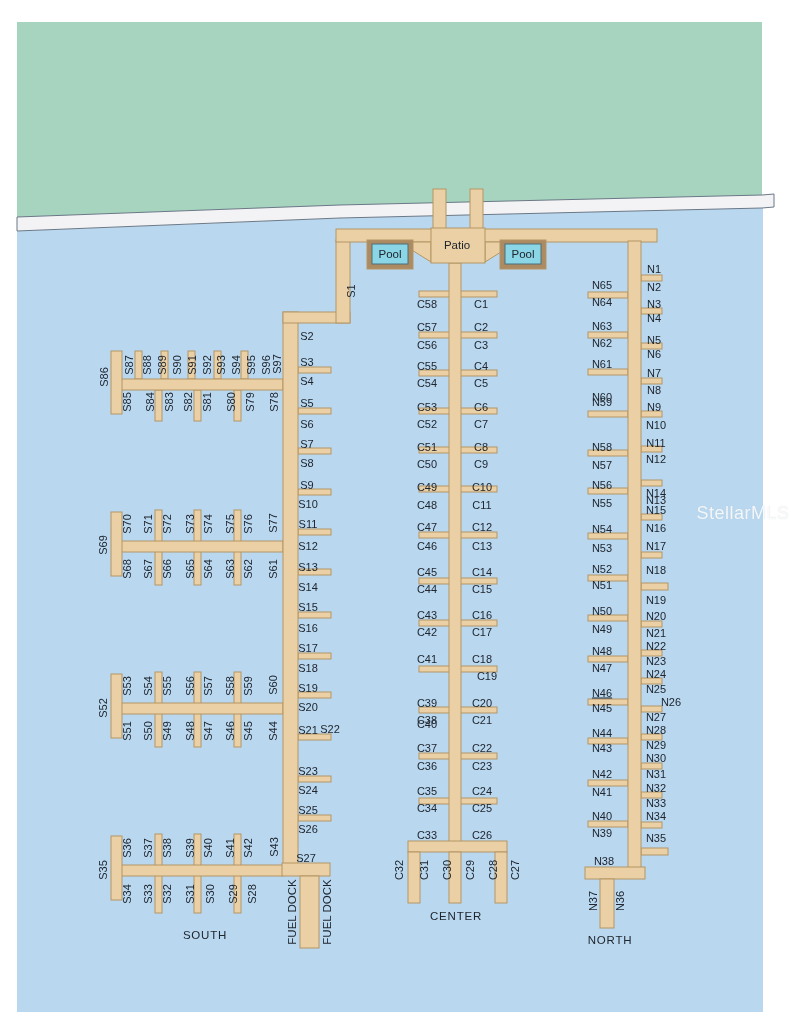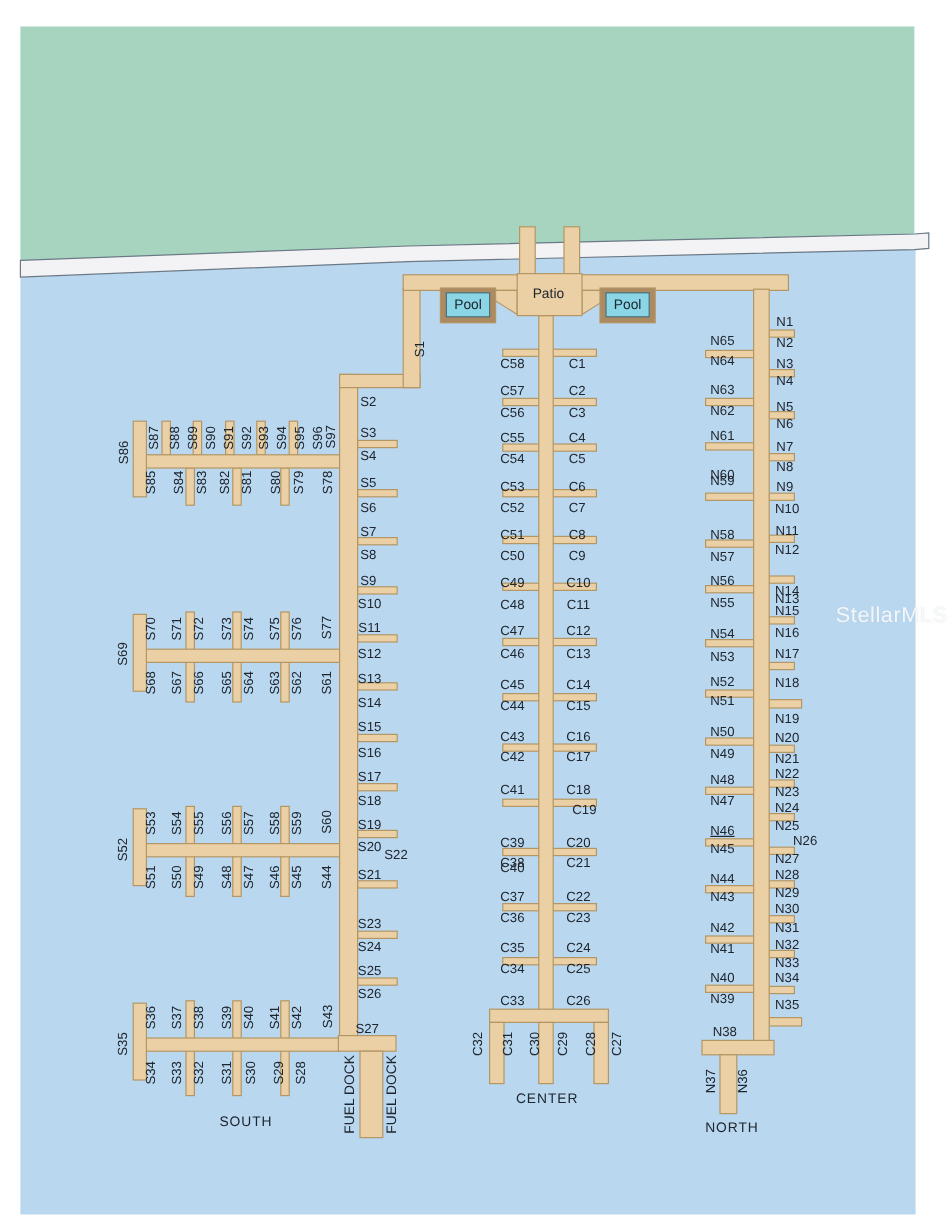--- a/index.html
+++ b/index.html
@@ -185,21 +185,21 @@
       <div class="lbl slip-label" style="left: 308px; top: 546px;">S12</div>
       <div class="lbl slip-label" style="left: 308px; top: 567px;">S13</div>
       <div class="lbl slip-label" style="left: 308px; top: 587px;">S14</div>
       <div class="lbl slip-label" style="left: 308px; top: 607px;">S15</div>
       <div class="lbl slip-label" style="left: 308px; top: 628px;">S16</div>
       <div class="lbl slip-label" style="left: 308px; top: 648px;">S17</div>
       <div class="lbl slip-label" style="left: 308px; top: 668px;">S18</div>
       <div class="lbl slip-label" style="left: 308px; top: 688px;">S19</div>
       <div class="lbl slip-label" style="left: 308px; top: 707px;">S20</div>
       <div class="lbl slip-label" style="left: 308px; top: 730px;">S21</div>
-      <div class="lbl slip-label" style="left: 308px; top: 713px; padding-left: 44px;">S22</div>
+      <div class="lbl slip-label" style="left: 308px; top: 729px; padding-left: 44px;">S22</div>
       <div class="lbl slip-label" style="left: 308px; top: 771px;">S23</div>
       <div class="lbl slip-label" style="left: 308px; top: 790px;">S24</div>
       <div class="lbl slip-label" style="left: 308px; top: 810px;">S25</div>
       <div class="lbl slip-label" style="left: 308px; top: 829px;">S26</div>
       <div class="lbl slip-label" style="left: 306px; top: 858px;">S27</div>
       <div class="lbl slip-label rot" style="left: 252px; top: 894px;">S28</div>
       <div class="lbl slip-label rot" style="left: 233px; top: 894px;">S29</div>
       <div class="lbl slip-label rot" style="left: 210px; top: 894px;">S30</div>
       <div class="lbl slip-label rot" style="left: 190px; top: 894px;">S31</div>
       <div class="lbl slip-label rot" style="left: 167px; top: 894px;">S32</div>

